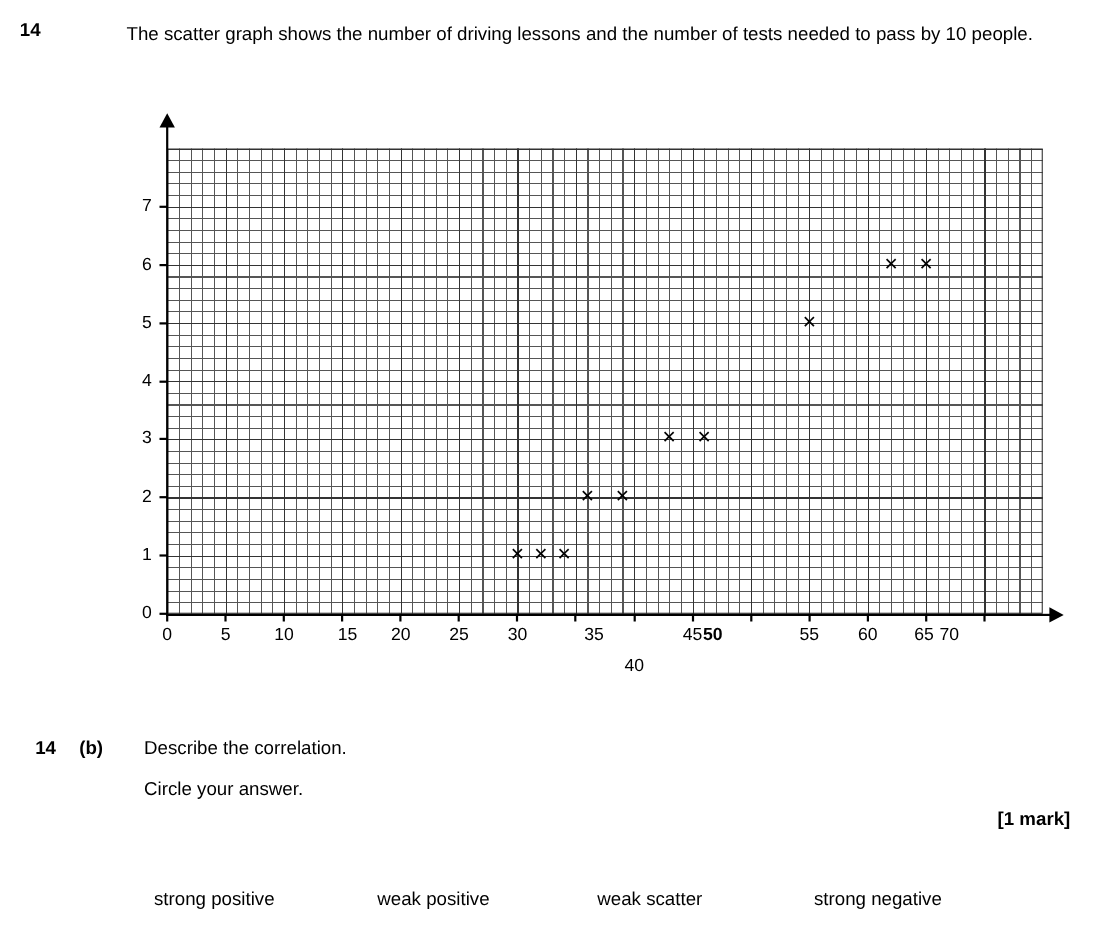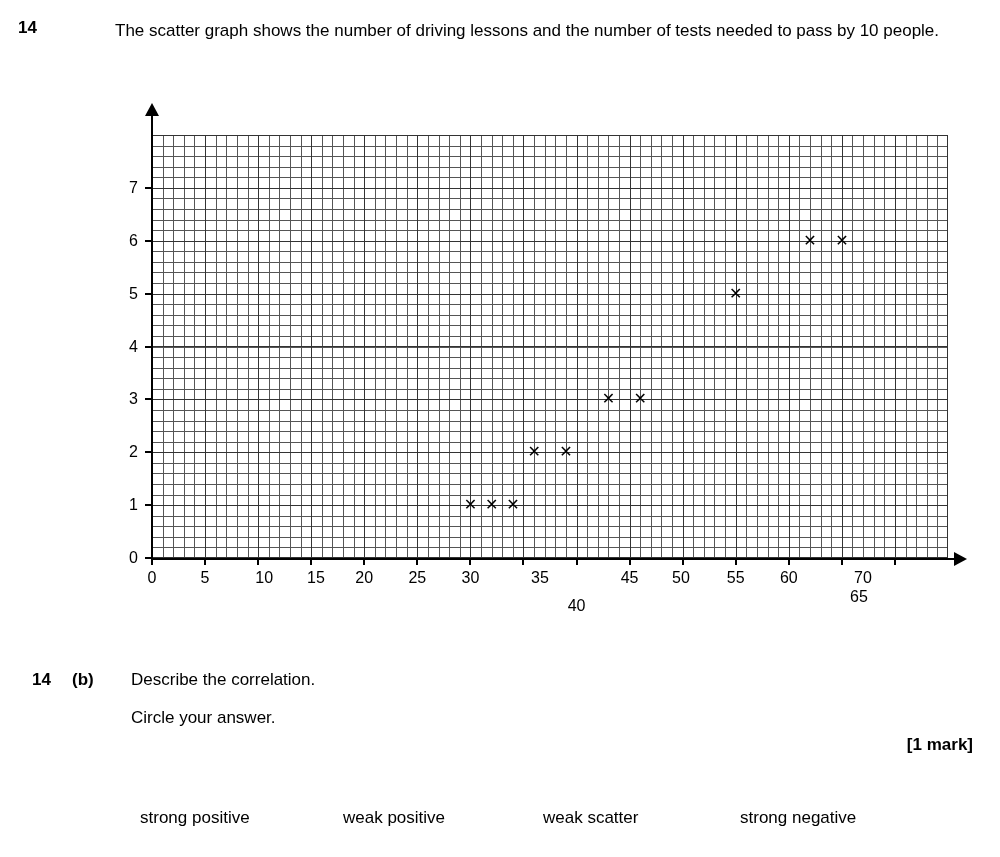--- a/index.html
+++ b/index.html
@@ -249,43 +249,43 @@
   <div class="axis-y-arrow"></div>
   <div class="axis-x"></div>
   <div class="axis-x-arrow"></div>
 
   <div id="ticks">
       <div class="tick-x" style="left: 151px;"></div>
       <div class="xlab" style="left: 137px;">0</div>
       <div class="tick-x" style="left: 204.067px;"></div>
       <div class="xlab" style="left: 190.067px;">5</div>
       <div class="tick-x" style="left: 257.133px;"></div>
-      <div class="xlab" style="left: 243.133px; text-align: right;">10</div>
+      <div class="xlab" style="left: 243.133px;">10</div>
       <div class="tick-x" style="left: 310.2px;"></div>
       <div class="xlab" style="left: 301px;">15</div>
       <div class="tick-x" style="left: 363.267px;"></div>
       <div class="xlab" style="left: 349.267px;">20</div>
       <div class="tick-x" style="left: 416.333px;"></div>
       <div class="xlab" style="left: 402.333px;">25</div>
       <div class="tick-x" style="left: 469.4px;"></div>
       <div class="xlab" style="left: 455.4px;">30</div>
       <div class="tick-x" style="left: 522.467px;"></div>
       <div class="xlab" style="left: 525px;">35</div>
       <div class="tick-x" style="left: 575.533px;"></div>
       <div class="xlab" style="left: 561.533px; margin-top: 28px;">40</div>
       <div class="tick-x" style="left: 628.6px;"></div>
       <div class="xlab" style="left: 614.6px;">45</div>
       <div class="tick-x" style="left: 681.667px;"></div>
-      <div class="xlab" style="left: 666px;">50</div>
+      <div class="xlab" style="left: 633px; font-weight: bold;">50</div>
       <div class="tick-x" style="left: 734.733px;"></div>
       <div class="xlab" style="left: 720.733px;">55</div>
       <div class="tick-x" style="left: 787.8px;"></div>
       <div class="xlab" style="left: 773.8px;">60</div>
       <div class="tick-x" style="left: 840.867px;"></div>
-      <div class="xlab" style="left: 844px; margin-top: 19px;">65</div>
+      <div class="xlab" style="left: 825px;">65</div>
       <div class="tick-x" style="left: 893.933px;"></div>
       <div class="xlab" style="left: 848px;">70</div>
       <div class="tick-y" style="top: 462px;"></div>
       <div class="ylab" style="top: 454px;">0</div>
       <div class="tick-y" style="top: 409.125px;"></div>
       <div class="ylab" style="top: 401.125px;">1</div>
       <div class="tick-y" style="top: 356.25px;"></div>
       <div class="ylab" style="top: 348.25px;">2</div>
       <div class="tick-y" style="top: 303.375px;"></div>
       <div class="ylab" style="top: 295.375px;">3</div>

